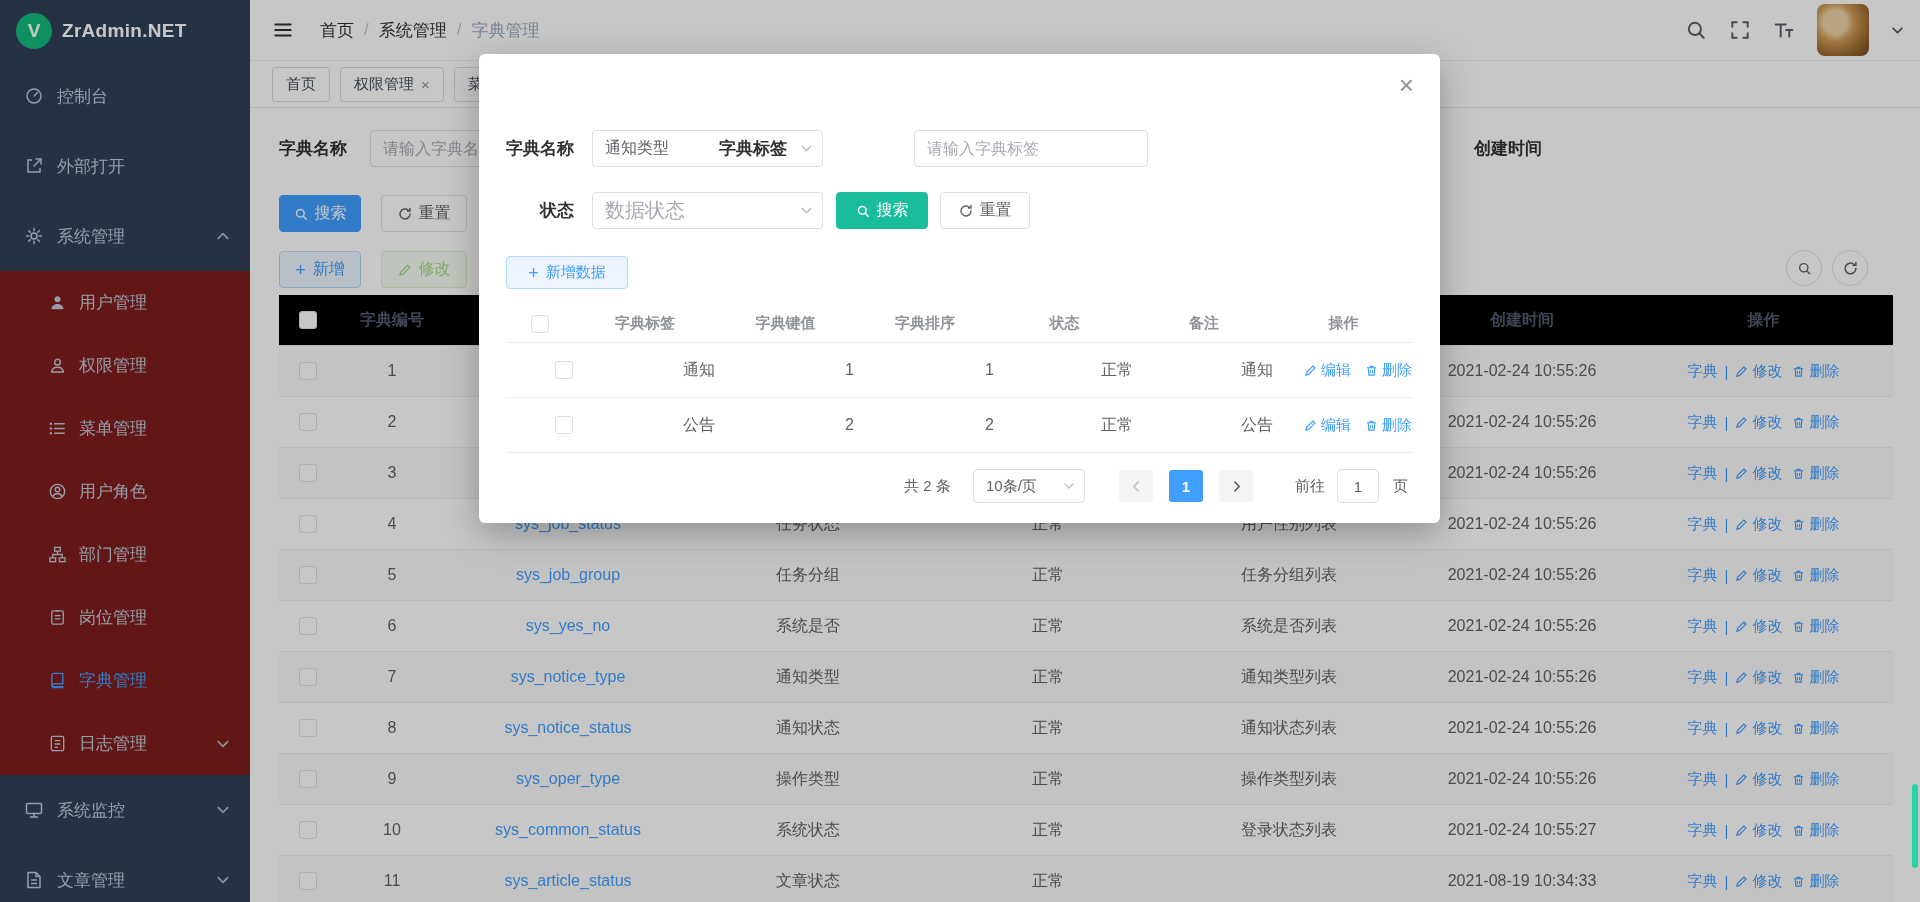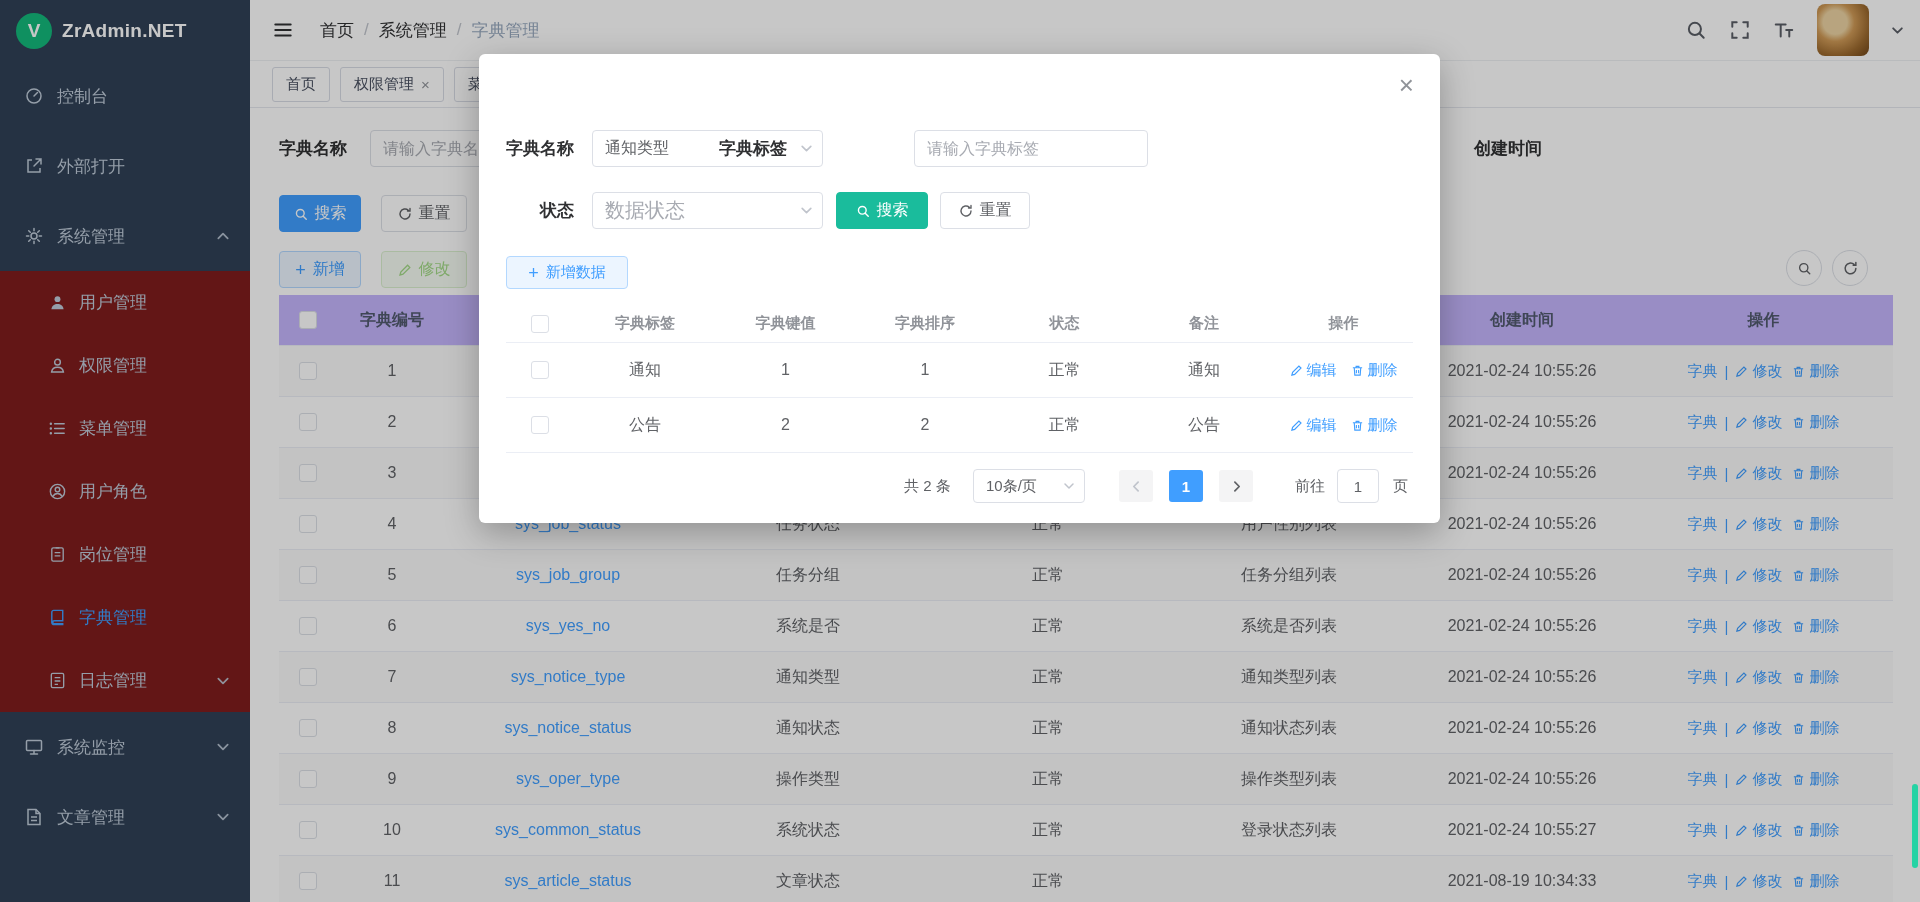--- a/index.html
+++ b/index.html
@@ -57,21 +57,21 @@
   #btn-reset{left:131px;top:87px;width:86px;background:#fff;color:#606266;border:1px solid #dcdfe6}
   #btn-add{left:29px;top:143px;width:82px;background:#ecf5ff;color:#409eff;border:1px solid #b3d8ff}
   #btn-edit{left:131px;top:143px;width:86px;background:#f0f9eb;color:#67c23a;border:1px solid #c2e7b0;opacity:.6}
   .plus-glyph{font-size:18px;line-height:1;font-weight:400}
   .circle-btn{position:absolute;width:34px;height:34px;border-radius:50%;border:1px solid #dcdfe6;background:#fff;display:flex;align-items:center;justify-content:center;color:#606266;cursor:pointer}
   #circ-search{left:1536px;top:142px}
   #circ-refresh{left:1582px;top:142px}
 
   
   .main-table{position:absolute;left:29px;top:187px;width:1614px;border-collapse:collapse;table-layout:fixed;font-size:16px}
-  .main-table th{height:48px;background:#c4b5fd;color:#515a6e;font-weight:700;border-bottom:1px solid #ebeef5;text-align:center;white-space:nowrap}
+  .main-table th{height:48px;background:#000000;color:#515a6e;font-weight:700;border-bottom:1px solid #ebeef5;text-align:center;white-space:nowrap}
   .main-table td{height:51px;color:#606266;text-align:center;border-bottom:1px solid #ebeef5;white-space:nowrap;overflow:hidden;padding:0 4px;box-sizing:border-box}
   .main-table tbody tr:nth-child(odd){background:#fafafa}
   .cb{width:16px;height:16px;border:1px solid #dcdfe6;border-radius:3px;background:#fff;display:inline-block;vertical-align:middle;cursor:pointer}
   .tlink{color:#409eff;cursor:pointer}
   .oplnk{color:#409eff;cursor:pointer;display:inline-flex;align-items:center;gap:4px;font-size:15px;vertical-align:middle}
   .opsep{color:#409eff;margin:0 7px;font-size:15px;vertical-align:middle}
   .ops-cell .oplnk + .oplnk{margin-left:10px}
 
   
   .backdrop{position:absolute;inset:0;background:rgba(0,0,0,.22);z-index:50}
@@ -88,21 +88,21 @@
   #m-select-name{left:113px;top:76px;width:231px;height:37px}
   #m-tag-input{left:435px;top:76px;width:234px;height:37px}
   #m-select-status{left:113px;top:138px;width:231px;height:37px}
   .mbtn{position:absolute;border-radius:4px;display:flex;align-items:center;justify-content:center;gap:7px;cursor:pointer;box-sizing:border-box;white-space:nowrap}
   #m-search{left:357px;top:138px;width:92px;height:37px;background:#1abc9c;border:1px solid #1abc9c;color:#fff;font-size:16px}
   #m-reset{left:461px;top:138px;width:90px;height:37px;background:#fff;border:1px solid #dcdfe6;color:#606266;font-size:16px}
   #m-add{left:27px;top:202px;width:122px;height:33px;background:#ecf5ff;border:1px solid #b3d8ff;color:#409eff;font-size:15px}
 
   .modal-table{position:absolute;left:27px;top:250px;width:907px;border-collapse:collapse;table-layout:fixed}
   .modal-table th{height:36px;color:#909399;font-weight:600;font-size:15px;border-bottom:1px solid #ebeef5;text-align:center;background:#fff;white-space:nowrap}
-  .modal-table td{height:52px;color:#606266;font-size:16px;text-align:center;border-bottom:1px solid #ebeef5;white-space:nowrap}
+  .modal-table td{height:52px;color:#606266;font-size:16px;text-align:right;border-bottom:1px solid #ebeef5;white-space:nowrap}
   .mop{color:#409eff;font-size:15px;display:inline-flex;gap:4px;align-items:center;cursor:pointer;vertical-align:middle}
   .mop + .mop{margin-left:14px}
 
   .pg-text{position:absolute;font-size:15px;color:#606266;line-height:34px;white-space:nowrap}
   #pg-total{left:425px;top:415px}
   #pg-size{left:494px;top:415px;width:112px;height:34px}
   #pg-size .ph{font-size:15px;color:#606266}
   .pg-btn{position:absolute;width:34px;height:32px;background:#f4f4f5;border-radius:3px;display:flex;align-items:center;justify-content:center;cursor:pointer}
   #pg-prev{left:640px;top:416px;color:#c0c4cc}
   #pg-next{left:740px;top:416px;color:#606266}
@@ -170,20 +170,29 @@
           </svg>
         <span>菜单管理</span>
       </div>
       <div class="sitem">
         <svg class="svgi" width="19" height="19" viewBox="0 0 20 20" fill="none" stroke="currentColor" stroke-width="1.5">
             <circle cx="10" cy="10" r="7.5"></circle>
             <circle cx="10" cy="8" r="2.4"></circle>
             <path d="M5.2 15.3c1-2.2 2.7-3.2 4.8-3.2s3.8 1 4.8 3.2"></path>
           </svg>
         <span>用户角色</span>
+      </div>
+      <div class="sitem">
+        <svg class="svgi" width="19" height="19" viewBox="0 0 20 20" fill="none" stroke="currentColor" stroke-width="1.4">
+            <rect x="7" y="2.5" width="6" height="4"></rect>
+            <rect x="2" y="13.5" width="6" height="4"></rect>
+            <rect x="12" y="13.5" width="6" height="4"></rect>
+            <path d="M10 6.5V10M5 13.5V10h10v3.5"></path>
+          </svg>
+        <span>部门管理</span>
       </div>
       <div class="sitem">
         <svg class="svgi" width="19" height="19" viewBox="0 0 20 20" fill="none" stroke="currentColor" stroke-width="1.4">
             <rect x="4" y="3" width="12" height="14" rx="1.5"></rect>
             <path d="M8 3h4M7 8h6M7 11.5h6"></path>
           </svg>
         <span>岗位管理</span>
       </div>
       <div class="sitem active">
         <svg class="svgi" width="19" height="19" viewBox="0 0 20 20" fill="none" stroke="currentColor" stroke-width="1.5">

